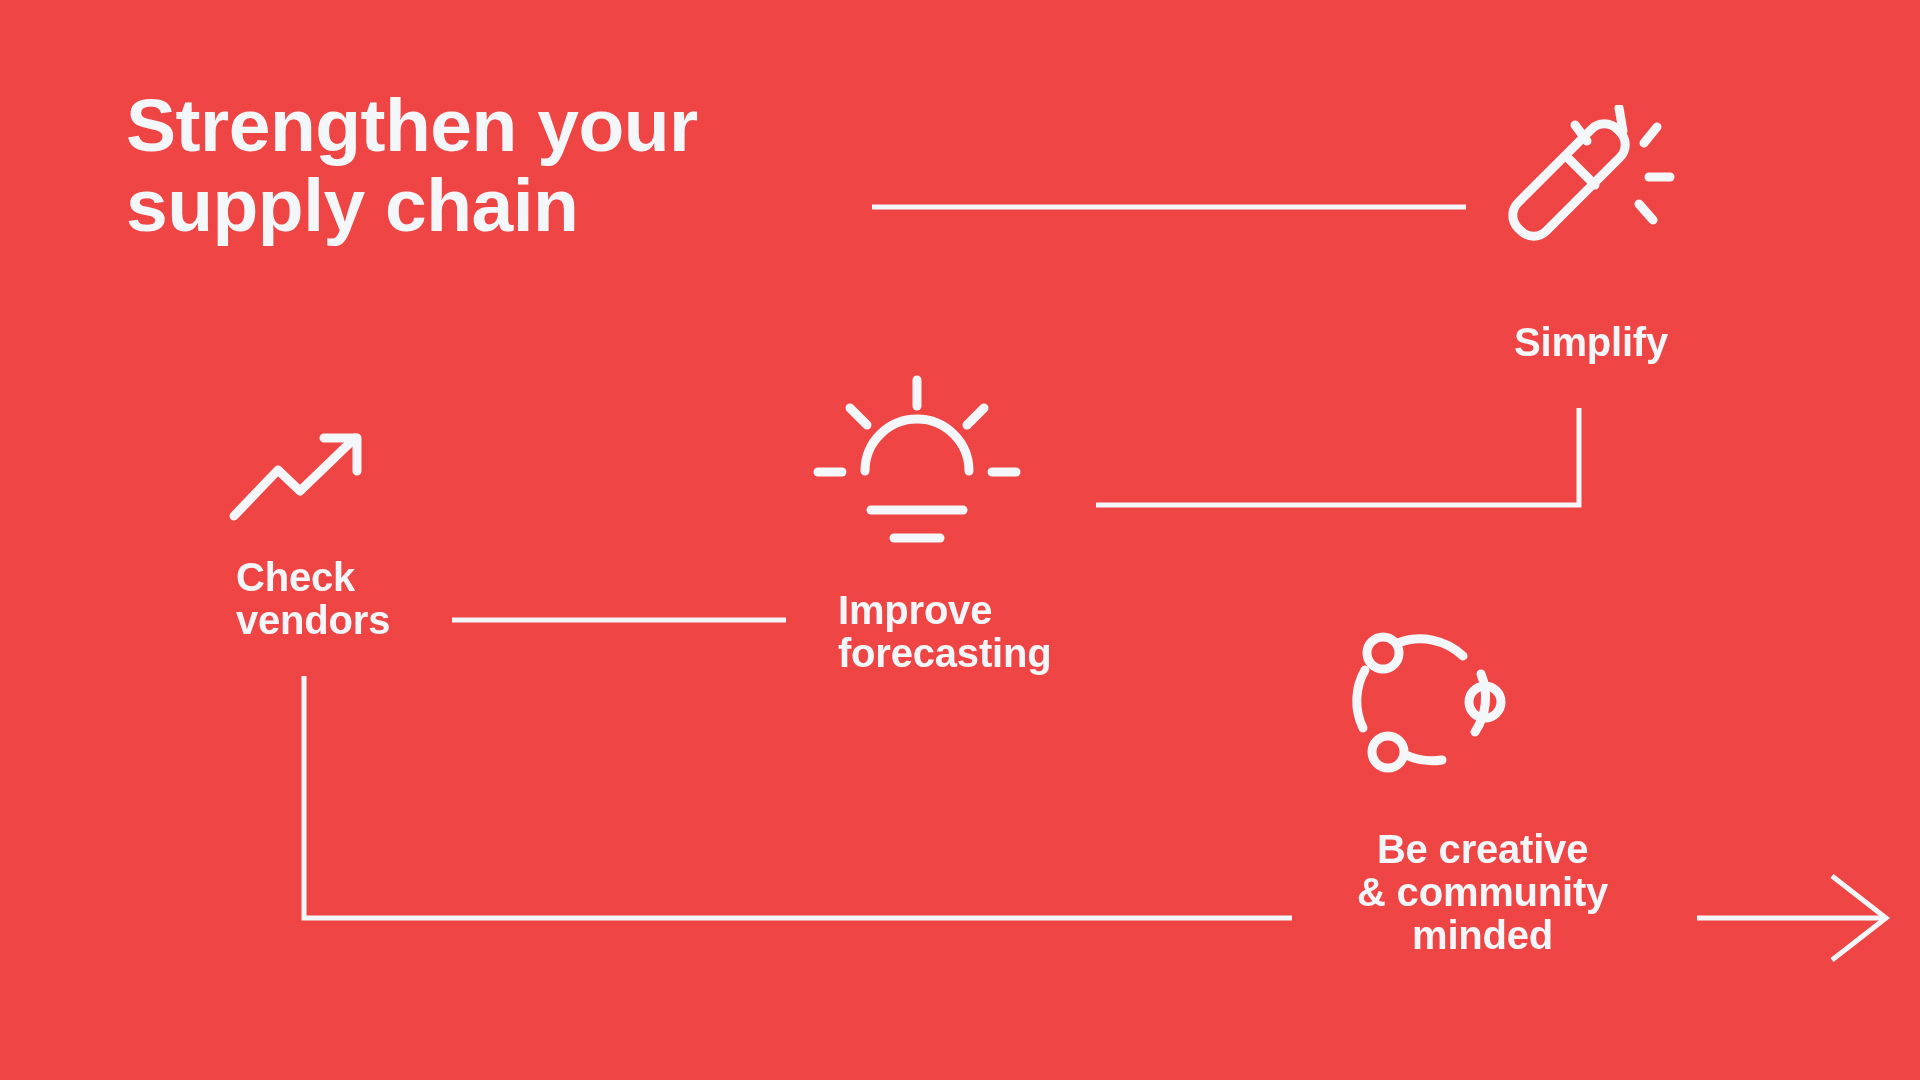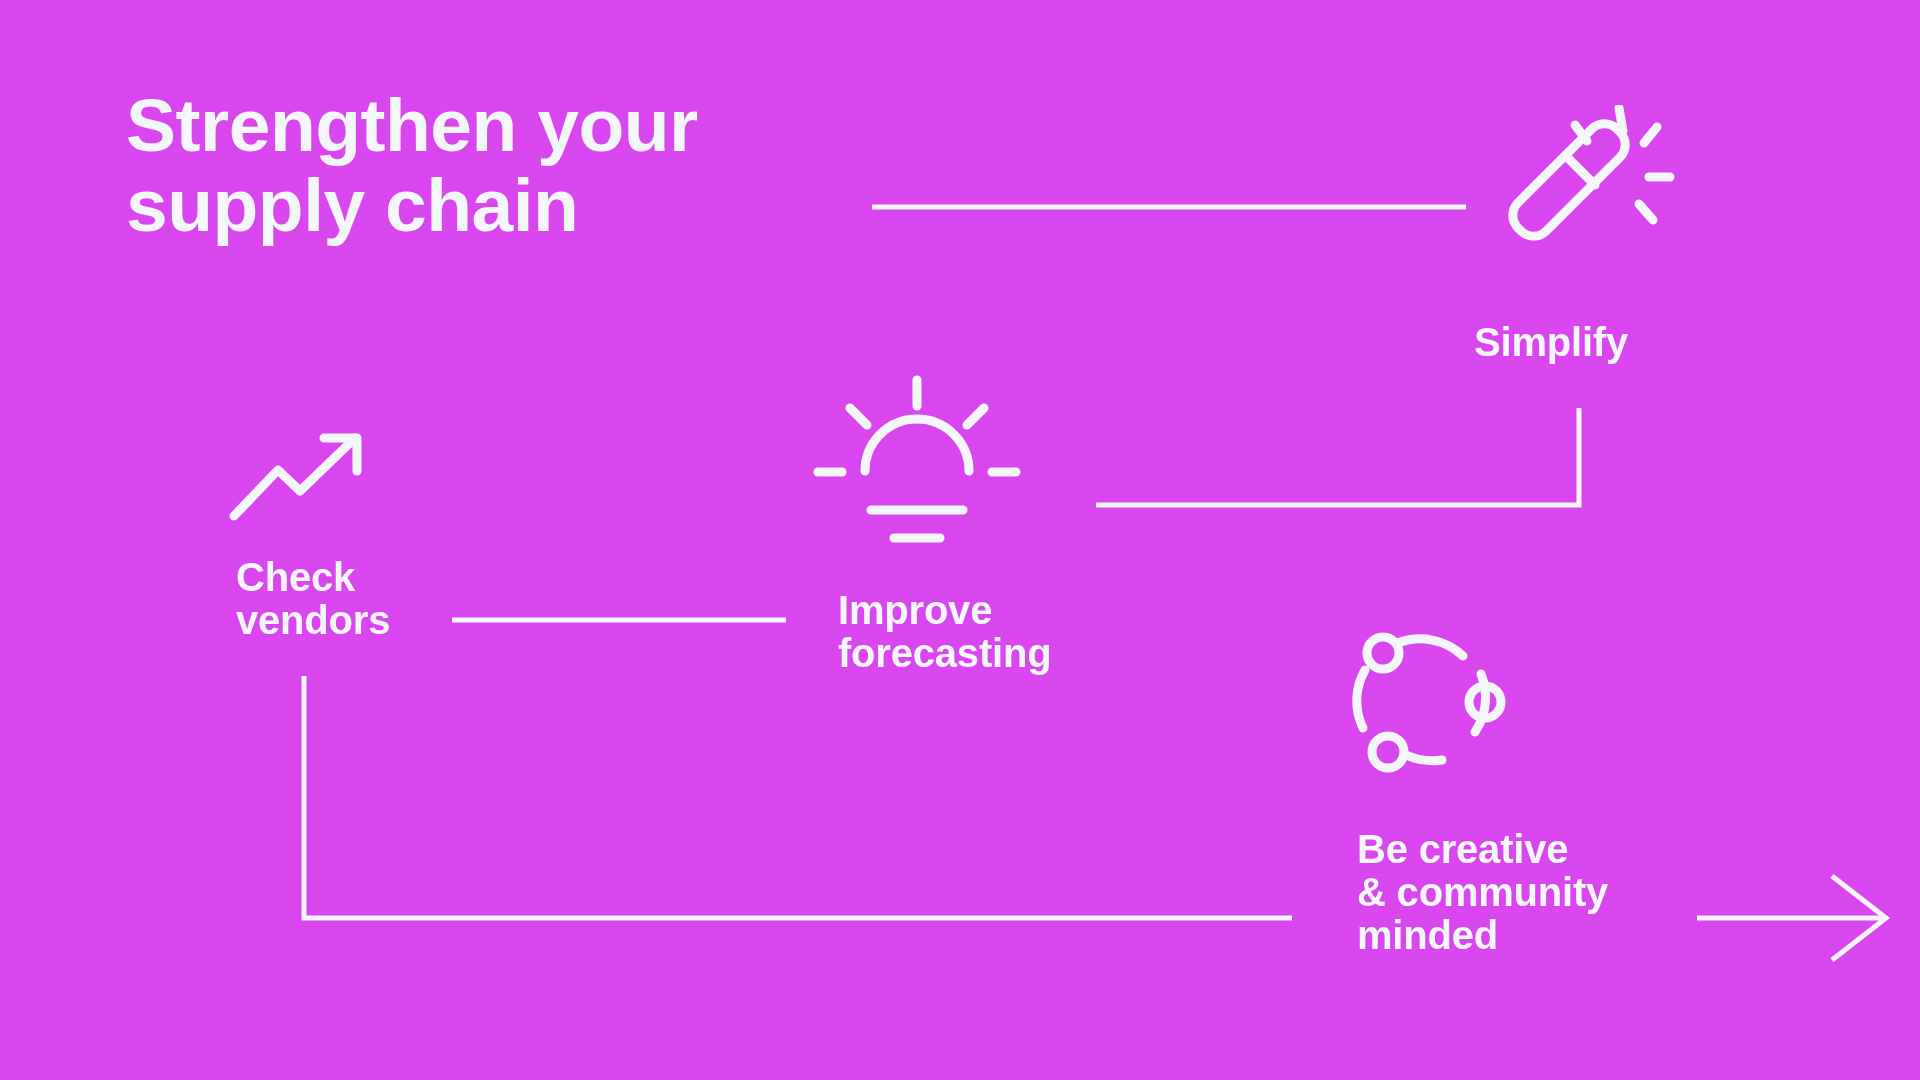--- a/index.html
+++ b/index.html
@@ -4,21 +4,21 @@
 <style>
   * { margin:0; padding:0; box-sizing:border-box; }
   html, body {
     width:1920px; height:1080px;
     overflow:hidden;
     font-family:"Liberation Sans", sans-serif;
   }
   #slide {
     position:relative;
     width:1920px; height:1080px;
-    background:#d946ef;
+    background:#ef4444;
     overflow:hidden;
   }
   
   #grain {
     position:absolute; inset:0;
     pointer-events:none;
     opacity:.16;
     background-image:
       repeating-linear-gradient(0deg,   rgba(255,255,255,.10) 0 1px, rgba(0,0,0,.06) 1px 2px),
       repeating-linear-gradient(90deg,  rgba(255,255,255,.07) 0 1px, rgba(0,0,0,.05) 1px 2px);
@@ -37,24 +37,24 @@
   }
   .node-label {
     position:absolute;
     color:#f4f7fa;
     font-size:40px;
     font-weight:600;
     line-height:1.08;
     letter-spacing:-0.2px;
     white-space:pre-line;
   }
-  #lbl-simplify   { left:1474px; top:321px; }
+  #lbl-simplify   { left:1514px; top:321px; }
   #lbl-vendors    { left:236px;  top:556px; }
   #lbl-forecast   { left:838px;  top:589px; }
-  #lbl-creative   { left:1357px; top:828px; }
+  #lbl-creative   { left:1357px; top:828px;text-align:center; }
 
   .icon { position:absolute; }
   #icon-wand    { left:1505px; top:105px;  width:185px; height:165px; }
   #icon-sun     { left:808px;  top:368px;  width:215px; height:175px; }
   #icon-trend   { left:228px;  top:428px;  width:145px; height:95px;  }
   #icon-network { left:1335px; top:612px;  width:180px; height:170px; }
   .icon svg { width:100%; height:100%; display:block; }
 
   #connectors { position:absolute; inset:0; pointer-events:none; }
 

